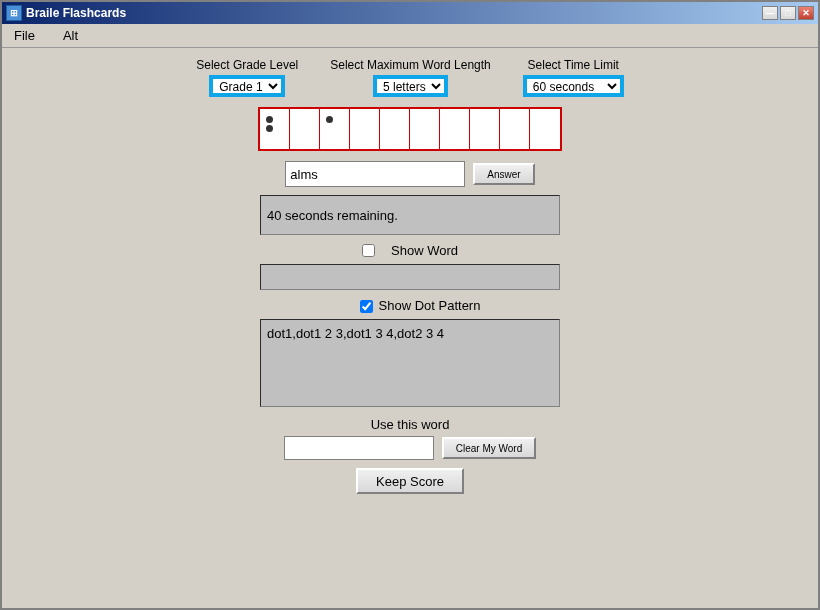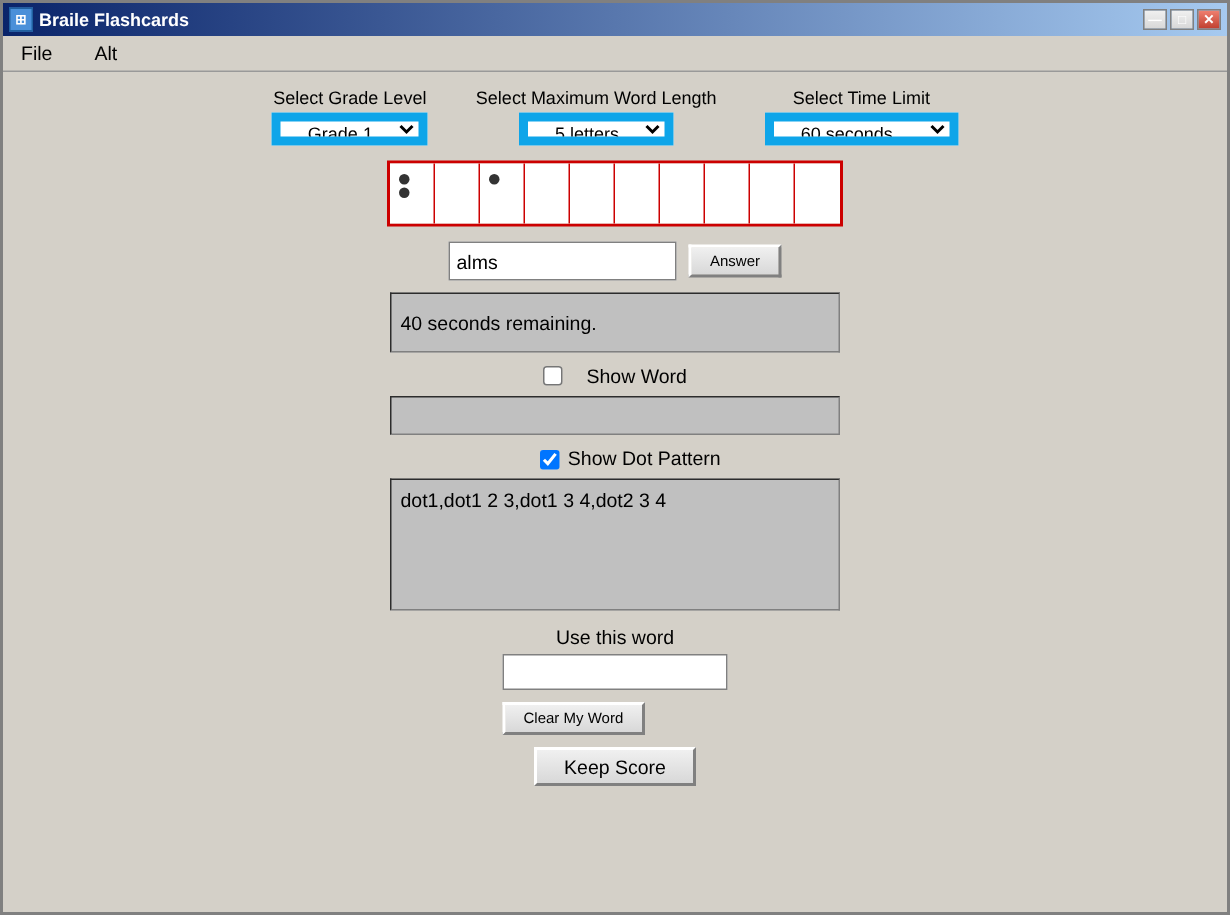--- a/index.html
+++ b/index.html
@@ -96,23 +96,23 @@
       font-size: 12px;
       margin-bottom: 3px;
     }
     .select-container {
       display: flex;
       align-items: center;
     }
     select {
       height: 22px;
       background: white;
-      border: 6px solid #0ea5e9;
+      border: 4px solid #0ea5e9;
       font-size: 12px;
-      padding: 0 14px;
+      padding: 0 2px;
     }
     .braille-display {
       display: flex;
       gap: 0;
       border: 2px solid #cc0000;
       margin-bottom: 10px;
     }
     .braille-cell {
       width: 30px;
       height: 40px;
@@ -139,21 +139,21 @@
       background: transparent;
     }
     .dot.filled { background: #333; }
     .answer-row {
       display: flex;
       align-items: center;
       gap: 8px;
       margin-bottom: 8px;
     }
     .answer-input {
-      width: 152px;
+      width: 180px;
       height: 24px;
       border: 1px solid #808080;
       background: white;
       font-size: 13px;
       padding: 12px 4px;
     }
     .btn {
       height: 22px;
       padding: 0 12px;
       background: linear-gradient(to bottom, #f0f0f0, #d8d8d8);
@@ -204,24 +204,23 @@
       margin-bottom: 10px;
       display: flex;
       align-items: flex-start;
     }
     .use-word-label {
       font-size: 13px;
       margin-bottom: 4px;
     }
     .use-word-row {
       display: flex;
-      align-items: flex-start;
+      align-items: center;
       gap: 8px;
       margin-bottom: 8px;
-      flex-direction: column;
     }
     .use-word-input {
       width: 150px;
       height: 24px;
       border: 1px solid #808080;
       background: white;
     }
     .keep-score-btn {
       height: 26px;
       padding: 0 18px;

